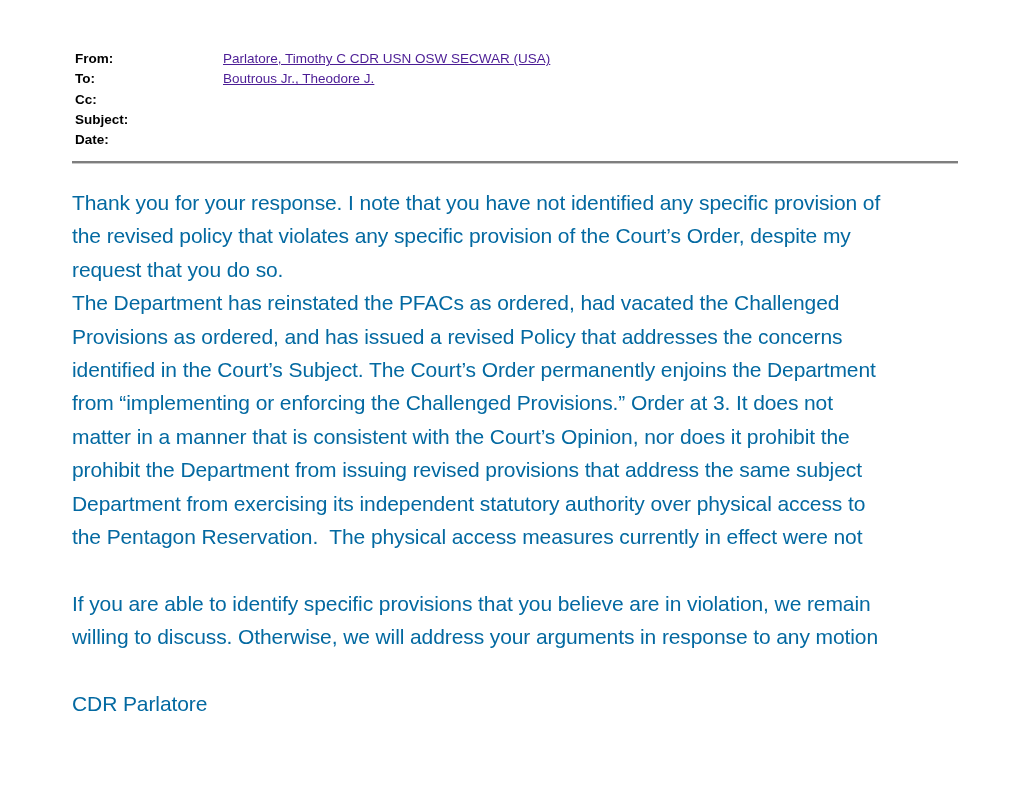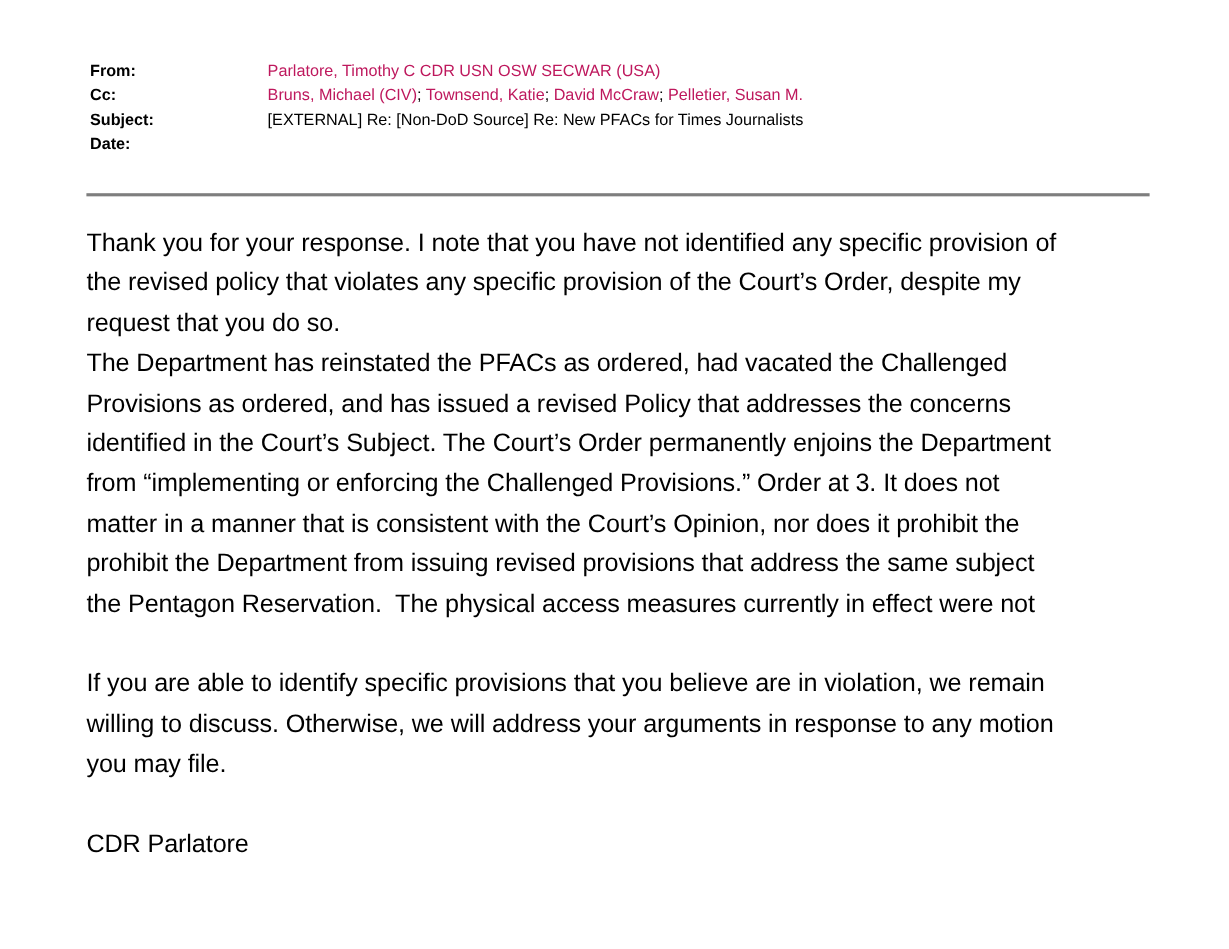--- a/index.html
+++ b/index.html
@@ -34,21 +34,22 @@
   .hlabel {
     display: inline-block;
     width: 148px;
     font-weight: bold;
     color: #000000;
   }
   .hvalue {
     color: #000000;
   }
   .hvalue a {
-    color: #be185d;
+    color: #4c1d95;
+    text-decoration: underline;
     cursor: pointer;
   }
   .sep {
     color: #000000;
     text-decoration: none;
   }
 
   
   .divider {
     position: absolute;
@@ -60,71 +61,73 @@
   }
 
   
   .email-body {
     position: absolute;
     left: 72px;
     top: 186px;
     width: 900px;
     font-size: 21px;
     letter-spacing: -0.1px;
-    color: #000000;
+    color: #0369a1;
   }
   .bline {
     height: 33.4px;
     line-height: 33.4px;
     white-space: pre;
   }
 </style>
 </head>
 <body>
 
 <div class="page">
 
   <div class="email-header">
 
     <div class="hrow">
       <span class="hlabel">From:</span>
       <span class="hvalue"><a>Parlatore, Timothy C CDR USN OSW SECWAR (USA)</a></span>
     </div>
 
+    <div class="hrow">
+      <span class="hlabel">To:</span>
+      <span class="hvalue"><a>Boutrous Jr., Theodore J.</a></span>
+    </div>
 
     <div class="hrow">
       <span class="hlabel">Cc:</span>
-      <span class="hvalue"><a>Bruns, Michael (CIV)</a><span class="sep">; </span><a>Townsend, Katie</a><span class="sep">; </span><a>David McCraw</a><span class="sep">; </span><a>Pelletier, Susan M.</a></span>
     </div>
 
     <div class="hrow">
       <span class="hlabel">Subject:</span>
-      <span class="hvalue">[EXTERNAL] Re: [Non-DoD Source] Re: New PFACs for Times Journalists</span>
     </div>
 
     <div class="hrow">
       <span class="hlabel">Date:</span>
     </div>
 
   </div>
 
   <div class="divider"></div>
 
   <div class="email-body">
     <div class="bline">Thank you for your response. I note that you have not identified any specific provision of</div>
     <div class="bline">the revised policy that violates any specific provision of the Court’s Order, despite my</div>
     <div class="bline">request that you do so.</div>
     <div class="bline">The Department has reinstated the PFACs as ordered, had vacated the Challenged</div>
     <div class="bline">Provisions as ordered, and has issued a revised Policy that addresses the concerns</div>
     <div class="bline">identified in the Court’s Subject. The Court’s Order permanently enjoins the Department</div>
     <div class="bline">from “implementing or enforcing the Challenged Provisions.” Order at 3. It does not</div>
     <div class="bline">matter in a manner that is consistent with the Court’s Opinion, nor does it prohibit the</div>
     <div class="bline">prohibit the Department from issuing revised provisions that address the same subject</div>
+    <div class="bline">Department from exercising its independent statutory authority over physical access to</div>
     <div class="bline">the Pentagon Reservation.  The physical access measures currently in effect were not</div>
     <div class="bline"></div>
     <div class="bline">If you are able to identify specific provisions that you believe are in violation, we remain</div>
     <div class="bline">willing to discuss. Otherwise, we will address your arguments in response to any motion</div>
-    <div class="bline">you may file.</div>
     <div class="bline"></div>
     <div class="bline">CDR Parlatore</div>
   </div>
 
 </div>
 
 </body></html>

